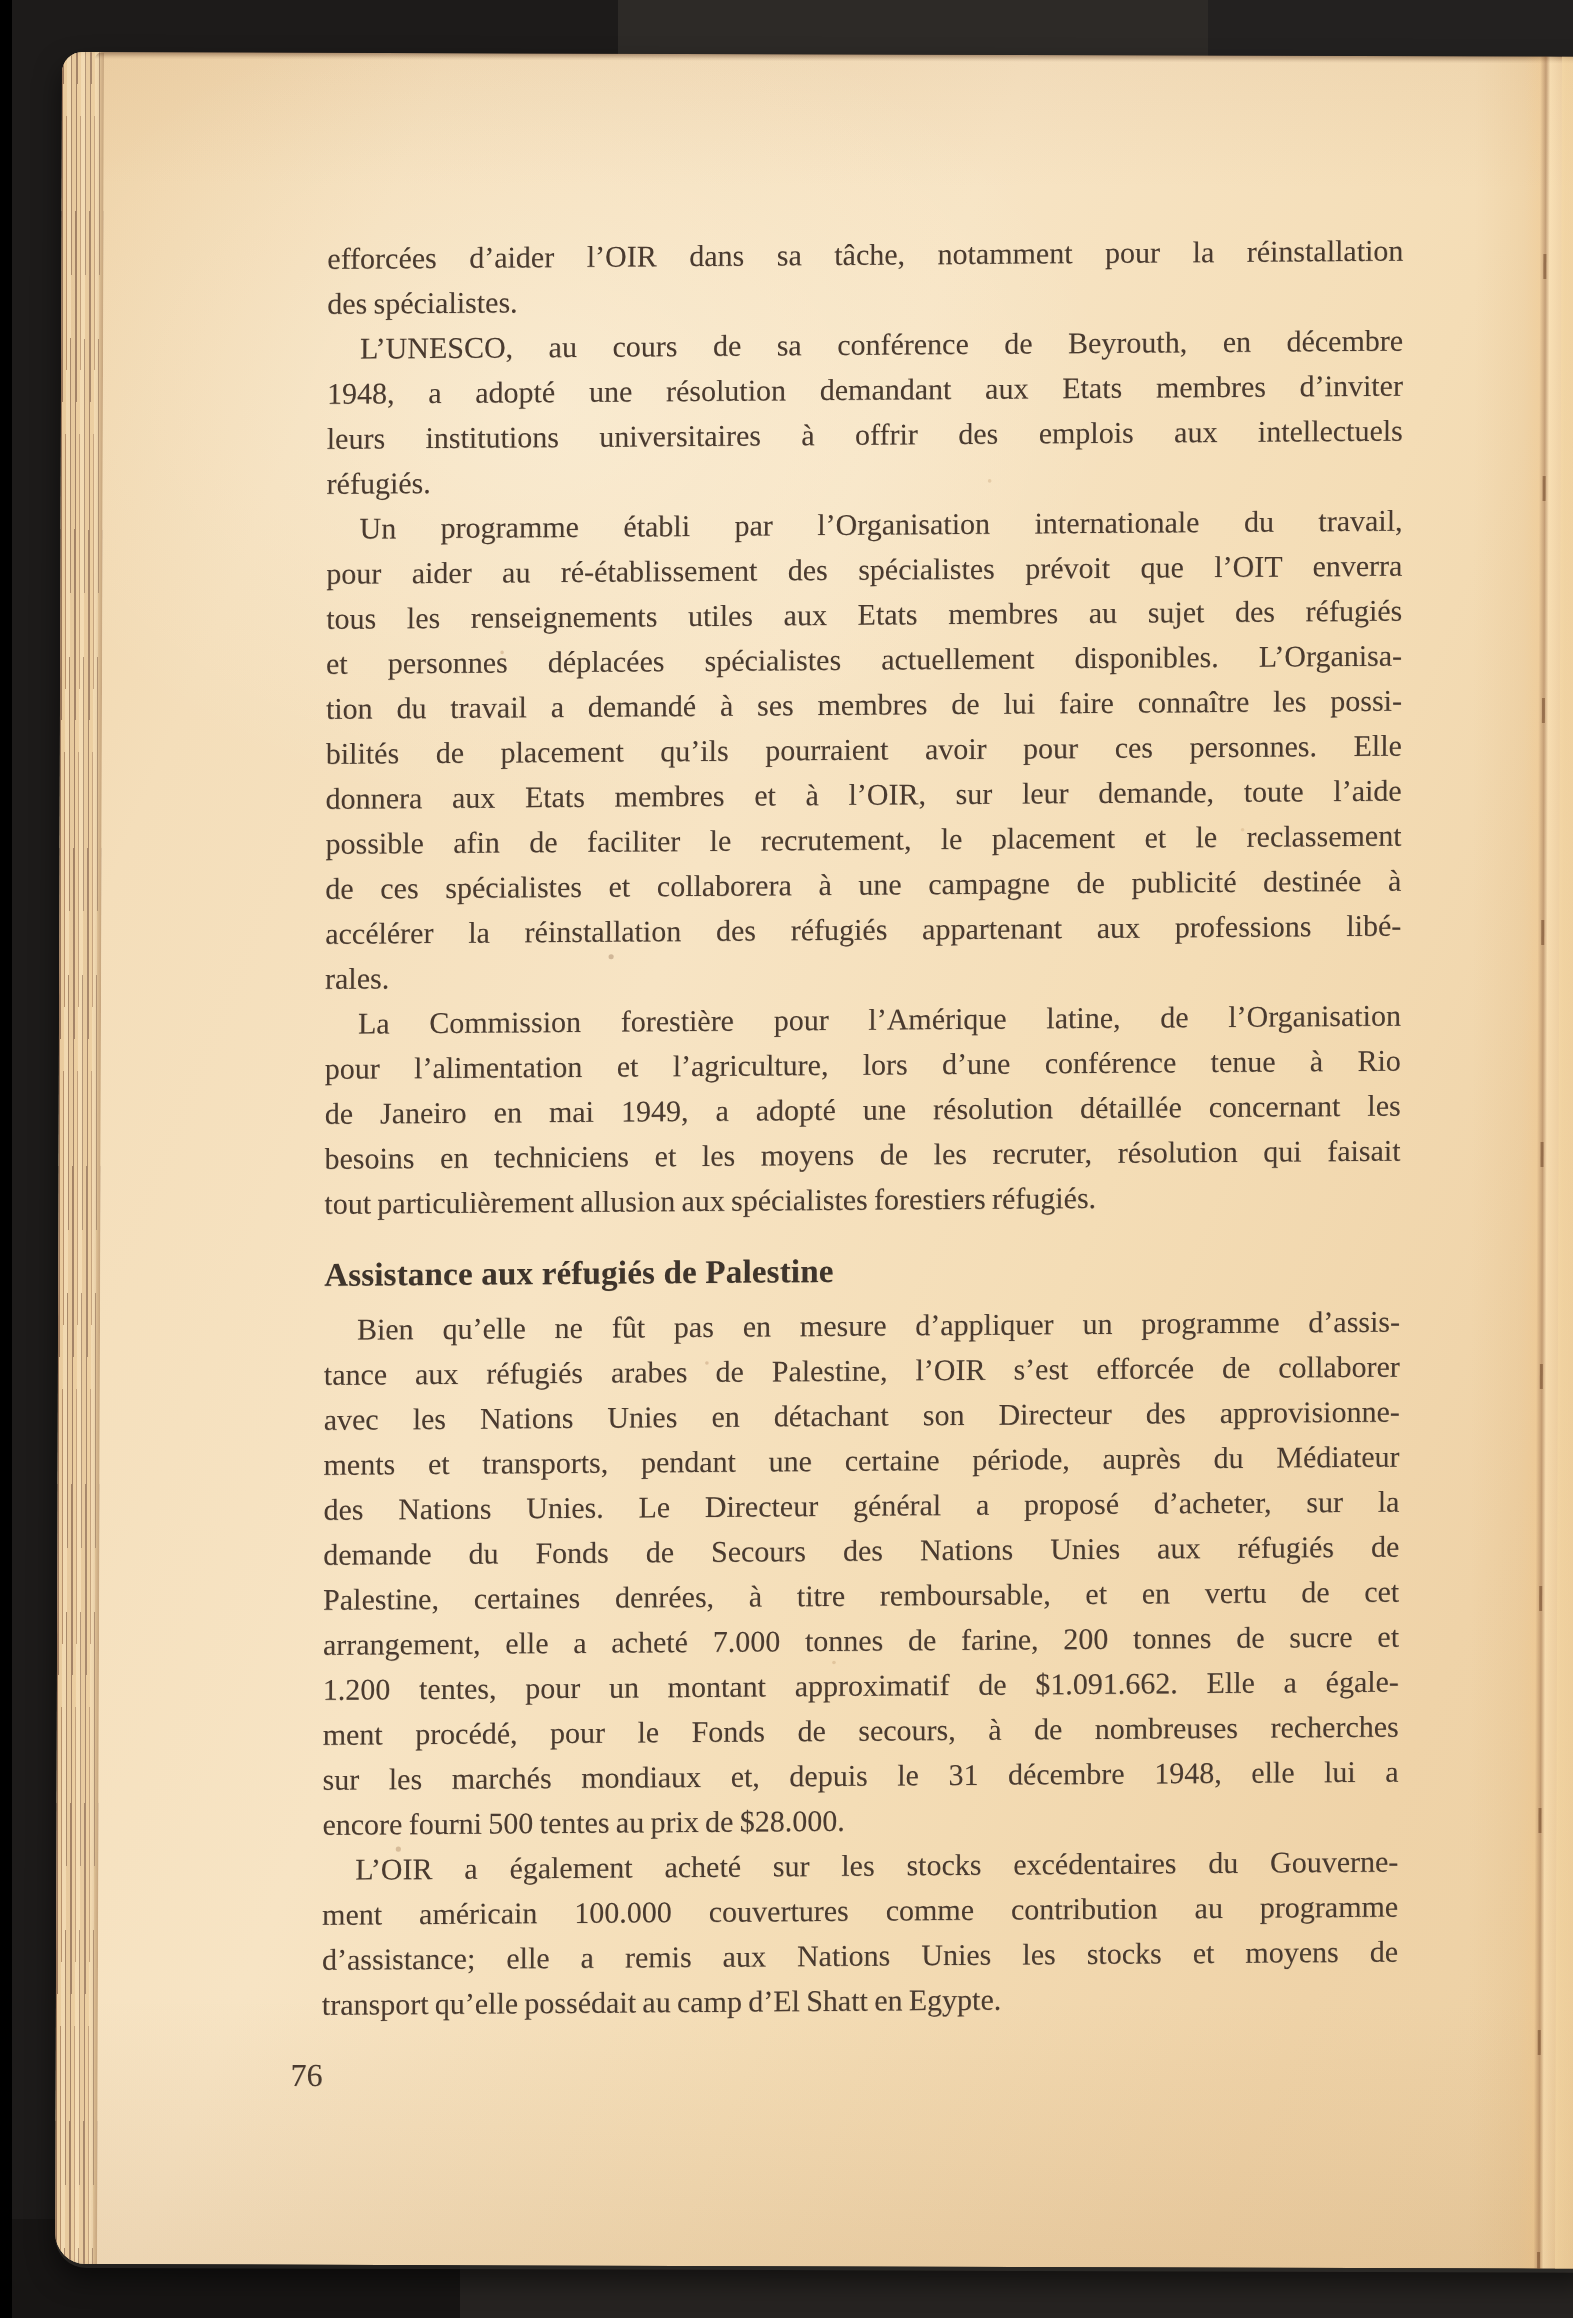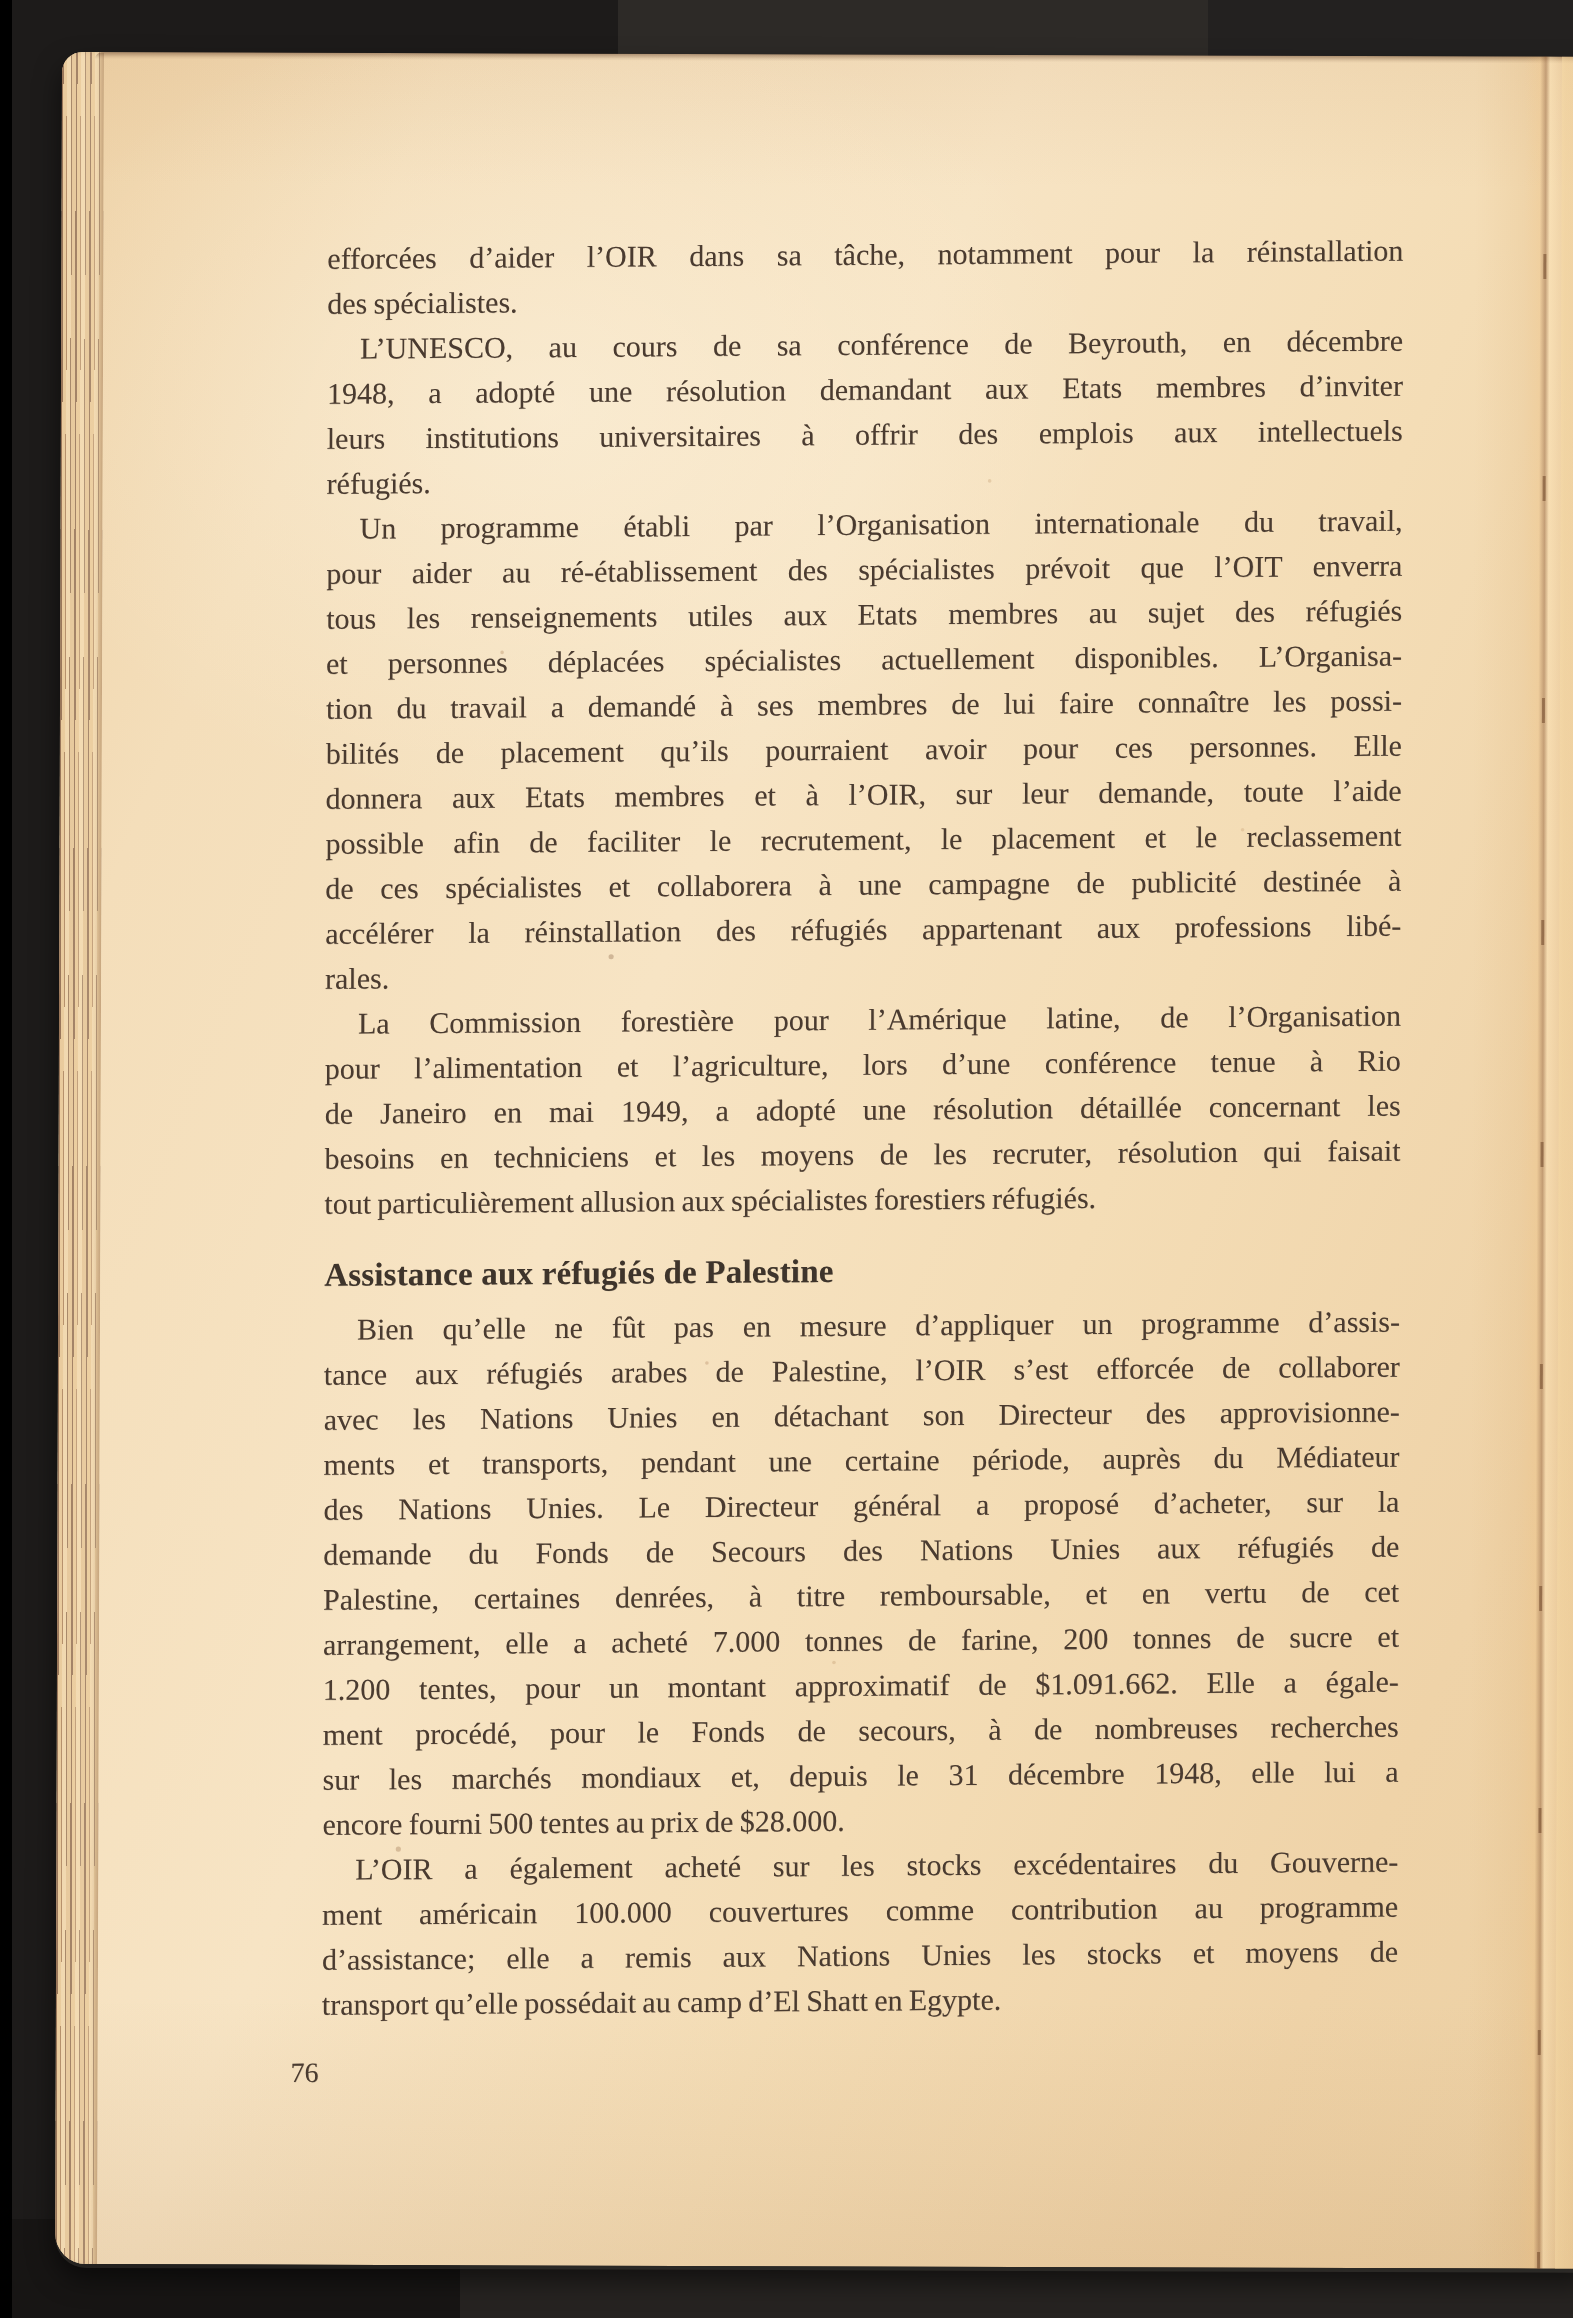--- a/index.html
+++ b/index.html
@@ -89,21 +89,21 @@
     word-spacing:-1.2px;
     overflow:hidden;
   }
   .line.last{text-align-last:left;}
   .para.indent .line:first-child{text-indent:33px;}
   .heading{
     font-size:33px;font-weight:700;line-height:45px;height:45px;
     margin-top:27px;margin-bottom:9.4px;color:#3e342b;letter-spacing:0.2px;
   }
   .page-number{
-    position:absolute;left:-31px;top:1821px;font-size:28px;color:#4a3b30;
+    position:absolute;left:-31px;top:1821px;font-size:32px;color:#4a3b30;
   }
 </style>
 </head>
 <body>
 
 <div class="scene">
   <div class="bg-top-right"></div>
   <div class="bg-far-top-right"></div>
   <div class="bg-bottom-right"></div>
   <div class="bg-bottom-left"></div>

